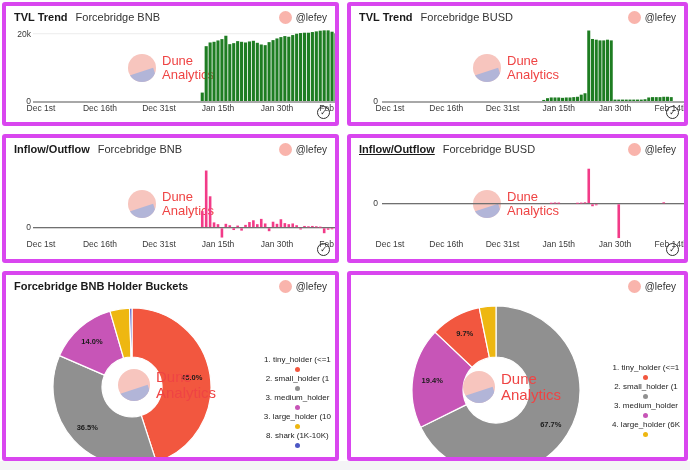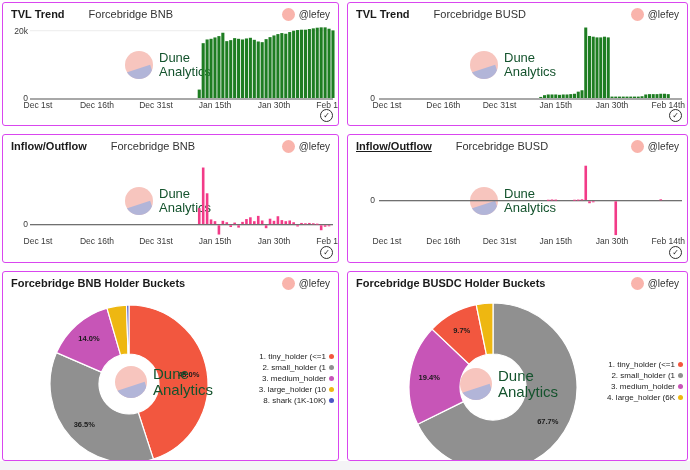--- a/index.html
+++ b/index.html
@@ -2,62 +2,62 @@
 <html><head>
 <meta charset="utf-8">
 <style>
   html,body{margin:0;padding:0;}
   body{
     width:690px;height:470px;position:relative;overflow:hidden;
     background:#ffffff;font-family:"Liberation Sans",sans-serif;
   }
   .bottom-strip{position:absolute;left:0;top:461px;width:690px;height:9px;background:#f4f4f6;}
   .panel{
-    position:absolute;background:#fff;border:1px solid #d946ef;border-radius:3px;
+    position:absolute;background:#fff;border:4px solid #d946ef;border-radius:3px;
     overflow:hidden;box-sizing:border-box;
   }
   #p0{left:2px;top:2px;width:337px;height:124px;}
   #p1{left:347px;top:2px;width:341px;height:124px;}
   #p2{left:2px;top:134px;width:337px;height:129px;}
   #p3{left:347px;top:134px;width:341px;height:129px;}
   #p4{left:2px;top:271px;width:337px;height:190px;}
   #p5{left:347px;top:271px;width:341px;height:190px;}
 
   .hdr{position:relative;z-index:5;display:flex;align-items:center;padding:5px 8px 0 8px;font-size:11px;line-height:13px;}
   .t{font-weight:bold;color:#1a1a1a;white-space:nowrap;}
   .t.underline{text-decoration:underline;}
-  .s{margin-left:24px;color:#333;white-space:nowrap;}
+  .s{margin-left:8px;color:#333;white-space:nowrap;}
   .auth{margin-left:auto;display:flex;align-items:center;gap:4px;font-size:10px;color:#333;justify-content:center;}
   .av{width:13px;height:13px;border-radius:50%;background:#f9b4ac;display:inline-block;}
 
   .chart{position:absolute;left:1px;right:1px;top:18px;bottom:0;z-index:2;}
   .chart.full{top:0;}
 
   .wm{position:absolute;display:flex;align-items:center;gap:6px;pointer-events:none;}
   .wm.under{z-index:1;}
   .wm.over{z-index:3;}
   .wm-logo{position:relative;border-radius:50%;background:#f7c5be;overflow:hidden;display:inline-block;}
   .wm-logo.sm{width:28px;height:28px;}
   .wm-logo.lg{width:32px;height:32px;}
   .wm-logo::after{
     content:"";position:absolute;width:130%;height:46%;background:#b2b5d8;
     bottom:-14%;left:-28%;transform:rotate(-18deg);
   }
-  .wm-txt{color:#14532d;}
+  .wm-txt{color:#ef4444;}
   .wm-txt.sm{font-size:13px;line-height:14px;}
   .wm-txt.lg{font-size:15px;line-height:16px;}
 
   .check{
     position:absolute;right:5px;bottom:3px;width:11px;height:11px;border:1px solid #2f2f2f;
     border-radius:50%;font-size:8px;line-height:11px;text-align:center;color:#1f1f1f;z-index:6;
   }
   .legend{position:absolute;z-index:4;display:flex;flex-direction:column;gap:2px;}
   #legend-4{right:4px;top:80px;}
   #legend-5{right:4px;top:88px;}
-  .li{display:flex;align-items:center;justify-content:flex-end;gap:3px;font-size:8px;color:#222;line-height:9px;white-space:nowrap;}
+  .li{display:flex;align-items:center;justify-content:flex-end;gap:3px;font-size:8px;color:#222;line-height:9px;white-space:nowrap;flex-direction:column;}
   .ldot{width:5px;height:5px;border-radius:50%;display:inline-block;flex:0 0 auto;}
 </style>
 </head>
 <body>
 
 <div class="bottom-strip"></div>
 
 <section class="panel" id="p0">
   <header class="hdr">
     <span class="t">TVL Trend</span>
@@ -320,21 +320,20 @@
       </div>
       <div class="li">
         <span class="ltxt">8. shark (1K-10K)</span>
         <span class="ldot" style="background: rgb(76, 87, 196);"></span>
       </div>
     </div>
 </section>
 
 <section class="panel" id="p5">
   <header class="hdr">
-    <span class="t">Forcebridge BUSDC Holder Buckets</span>
     <span class="auth">
       <span class="av"></span>
       <span>@lefey</span>
     </span>
   </header>
   <div class="chart full" id="chart-5"><svg viewBox="0 0 339 188" width="339" height="188">
         <path d="M144.00 31.00A84 84 0 1 1 68.68 152.19L114.41 129.61A33 33 0 1 0 144.00 82.00Z" fill="#909090" stroke="#ffffff" stroke-width="1.2"></path>
         <path d="M68.68 152.19A84 84 0 0 1 83.13 57.11L120.09 92.26A33 33 0 0 0 114.41 129.61Z" fill="#c755b7" stroke="#ffffff" stroke-width="1.2"></path>
         <path d="M83.13 57.11A84 84 0 0 1 127.22 32.69L137.41 82.66A33 33 0 0 0 120.09 92.26Z" fill="#f2573f" stroke="#ffffff" stroke-width="1.2"></path>
         <path d="M127.22 32.69A84 84 0 0 1 144.00 31.00L144.00 82.00A33 33 0 0 0 137.41 82.66Z" fill="#eeb711" stroke="#ffffff" stroke-width="1.2"></path>

